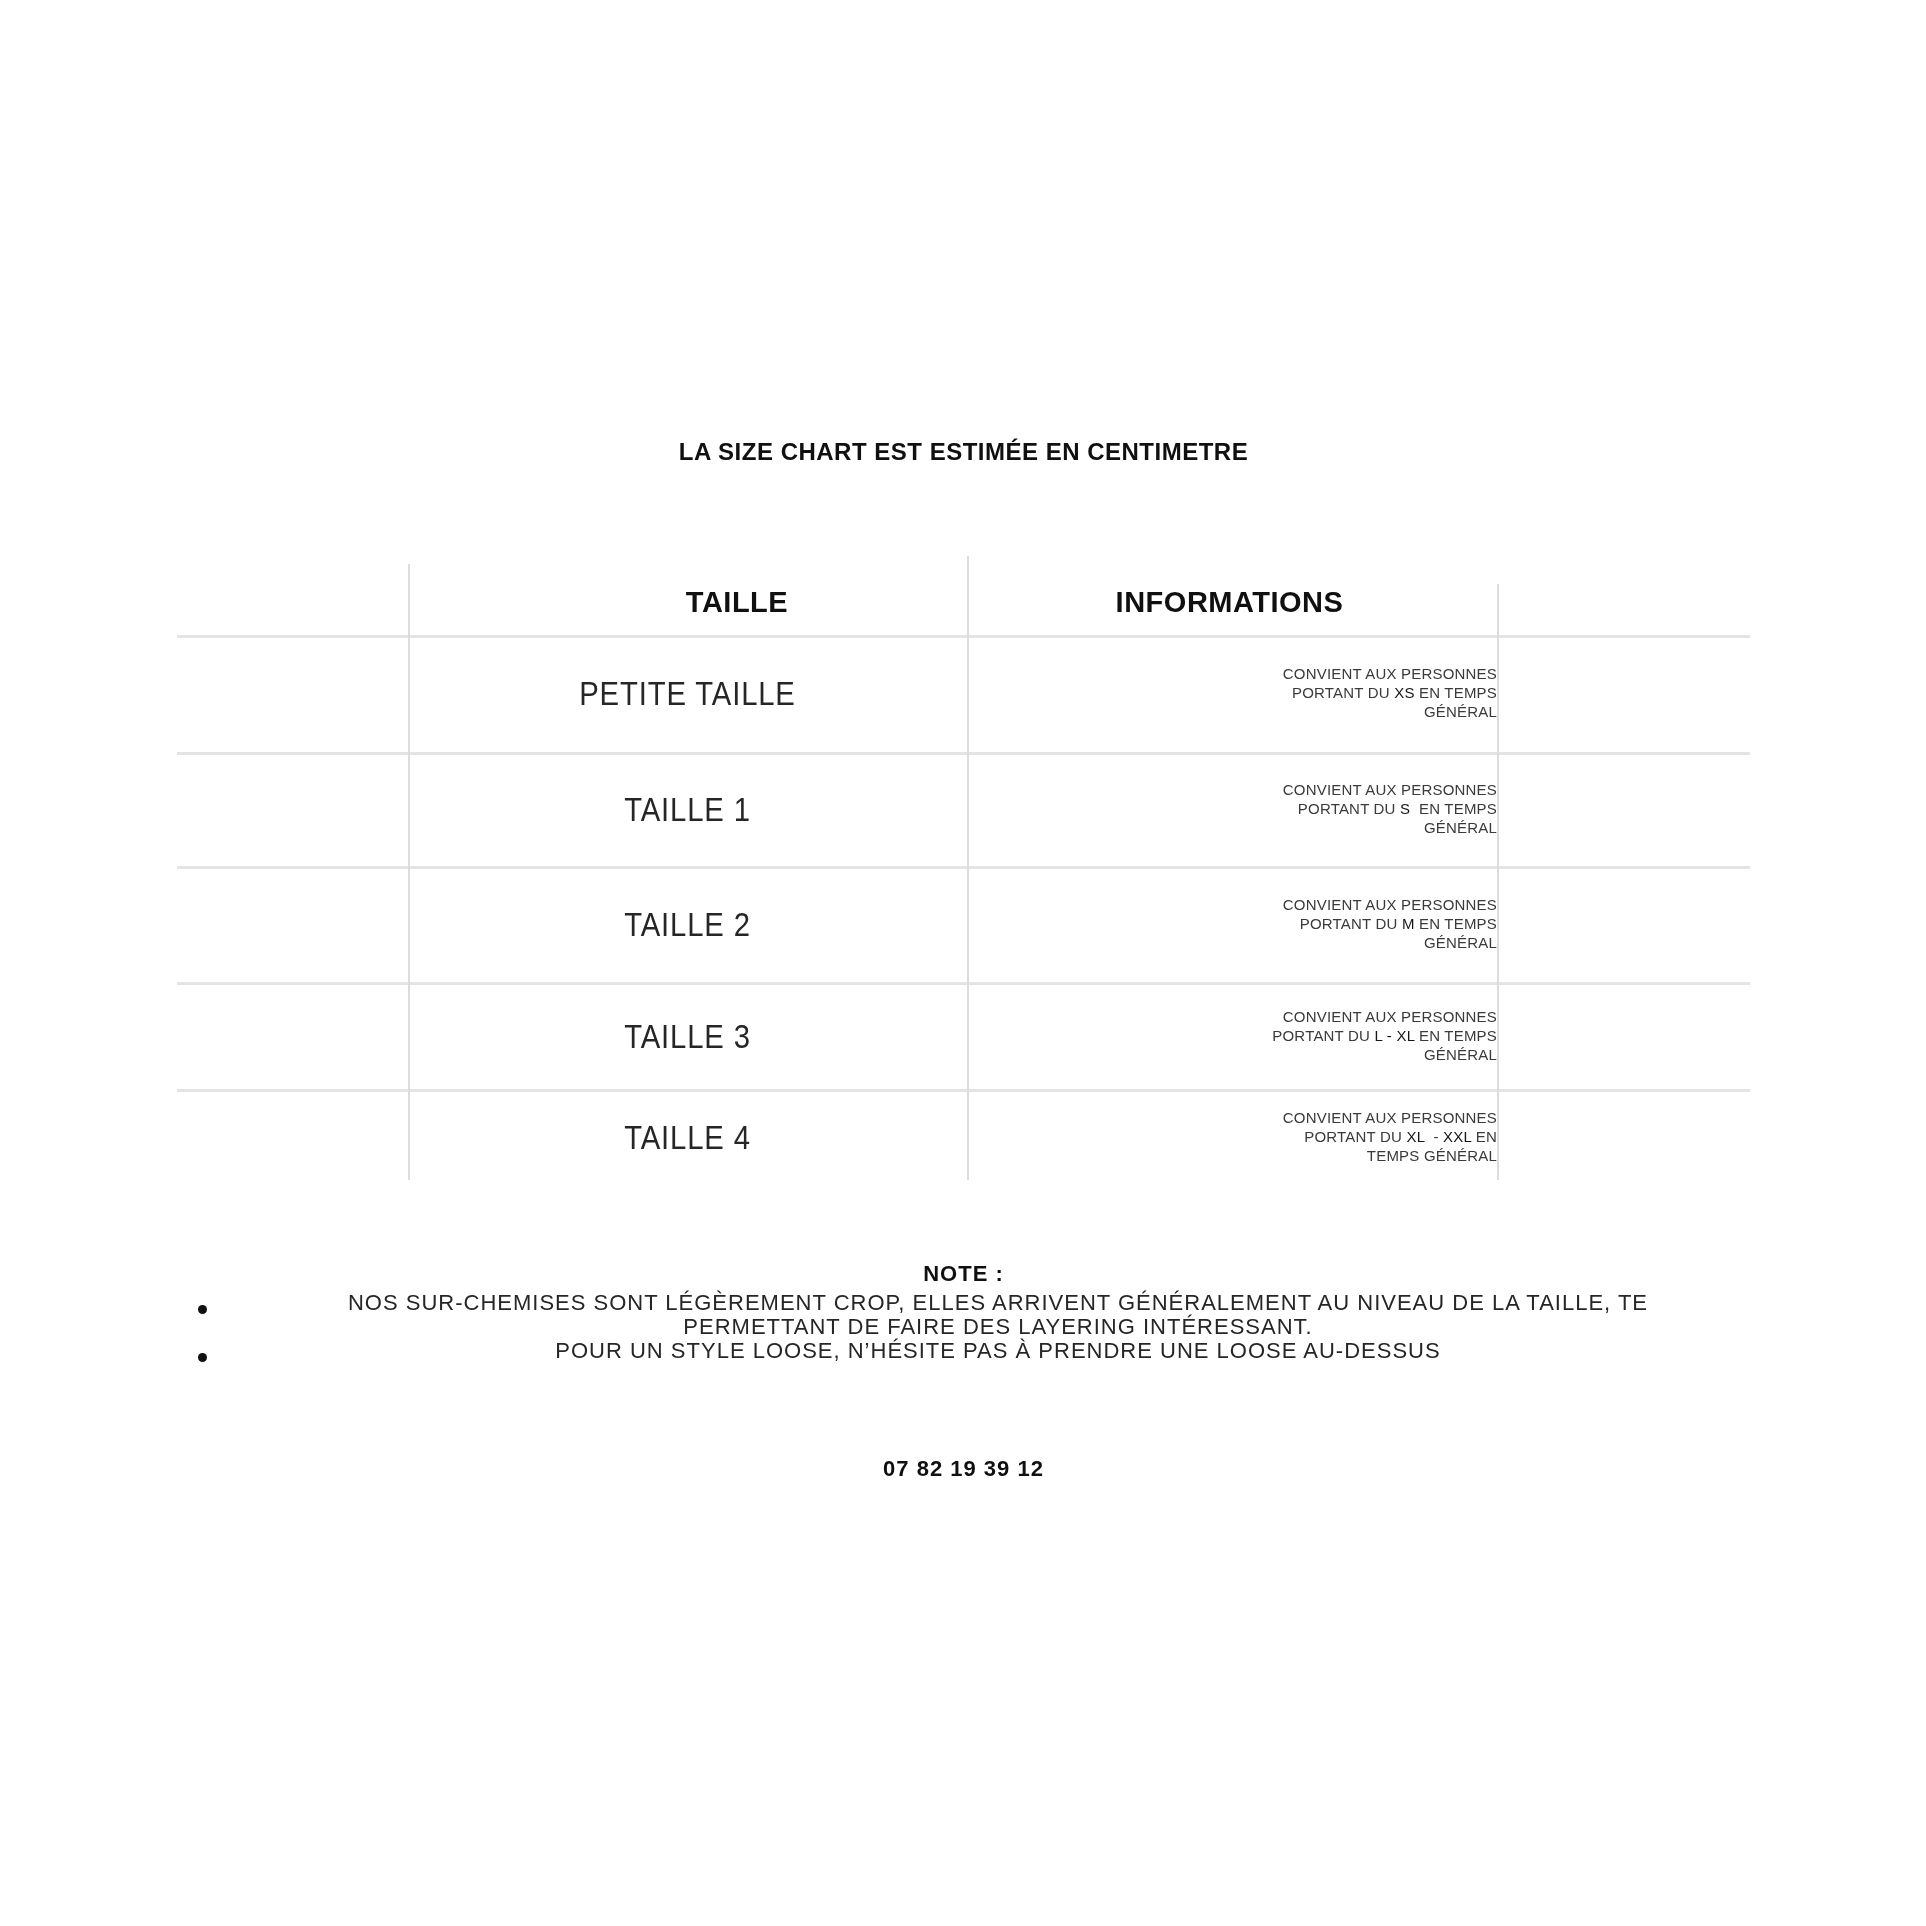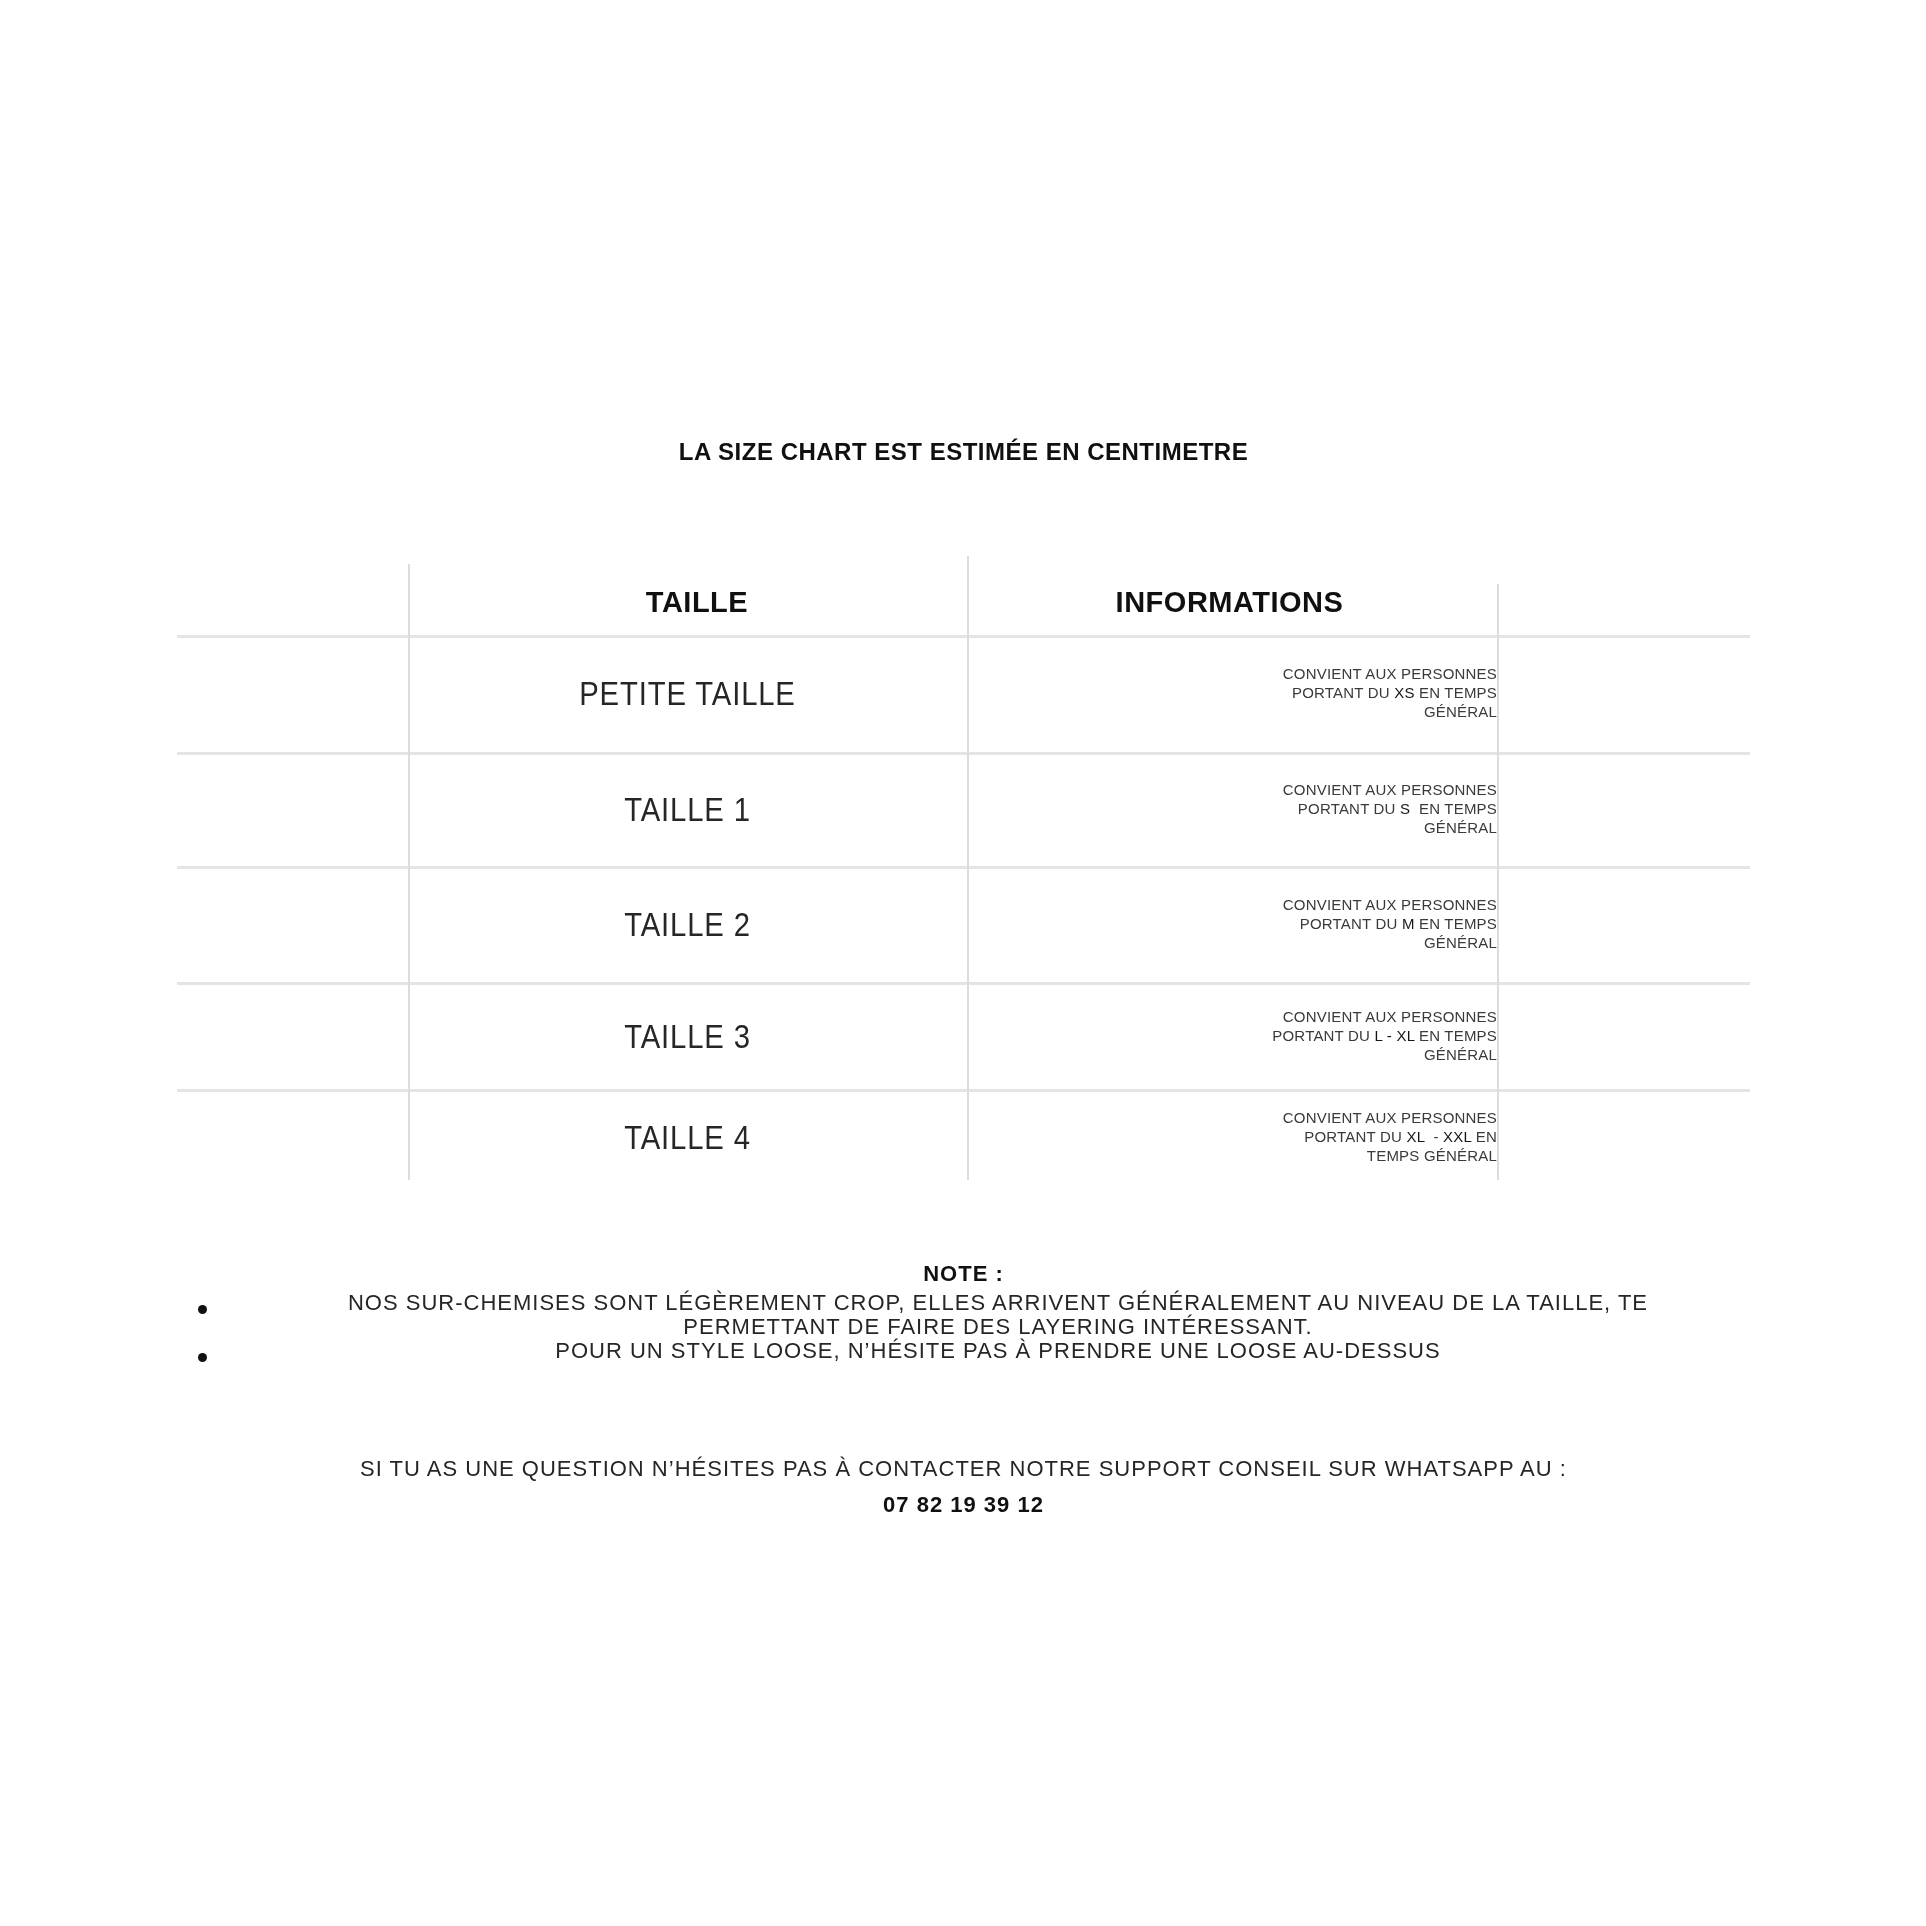--- a/index.html
+++ b/index.html
@@ -14,21 +14,21 @@
     font-weight:bold;font-size:24px;line-height:30px;letter-spacing:0.5px;color:#101010;
   }
   
   .hline{left:177px;width:1573px;height:3px;background:#e4e4e4;}
   .vline{width:2px;background:#dcdcdc;}
   
   .col-head{
     top:586px;text-align:center;font-weight:bold;font-size:29px;line-height:32px;
     letter-spacing:0.5px;color:#101010;
   }
-  .col-head.taille{left:392px;width:610px;}
+  .col-head.taille{left:432px;width:610px;}
   .col-head.informations{left:967px;width:525px;}
   
   .size-cell{
     left:408px;width:559px;text-align:center;
     font-size:34px;font-weight:300;line-height:42px;letter-spacing:1px;color:#262626;
     transform:scaleX(.86);transform-origin:50% 50%;
   }
   
   .info-cell{
     left:967px;width:530px;text-align:right;
@@ -111,16 +111,15 @@
 </div>
 
 <div class="abs note-heading">NOTE :</div>
 <div class="abs note-list" id="note-list">
     <div class="note-item"><span class="dot"></span><span class="note-text">NOS SUR-CHEMISES SONT LÉGÈREMENT CROP, ELLES ARRIVENT GÉNÉRALEMENT AU NIVEAU DE LA TAILLE, TE
 PERMETTANT DE FAIRE DES LAYERING INTÉRESSANT.</span></div>
     <div class="note-item"><span class="dot"></span><span class="note-text">POUR UN STYLE LOOSE, N’HÉSITE PAS À PRENDRE UNE LOOSE AU-DESSUS</span></div>
   </div>
 
 <div class="abs contact">
-  <div>SI TU AS UNE QUESTION N’HÉSITES PAS À CONTACTER NOTRE SUPPORT CONSEIL SUR WHATSAPP AU :</div>
   <div class="phone">07 82 19 39 12</div>
 </div>
 
 
 </body></html>

